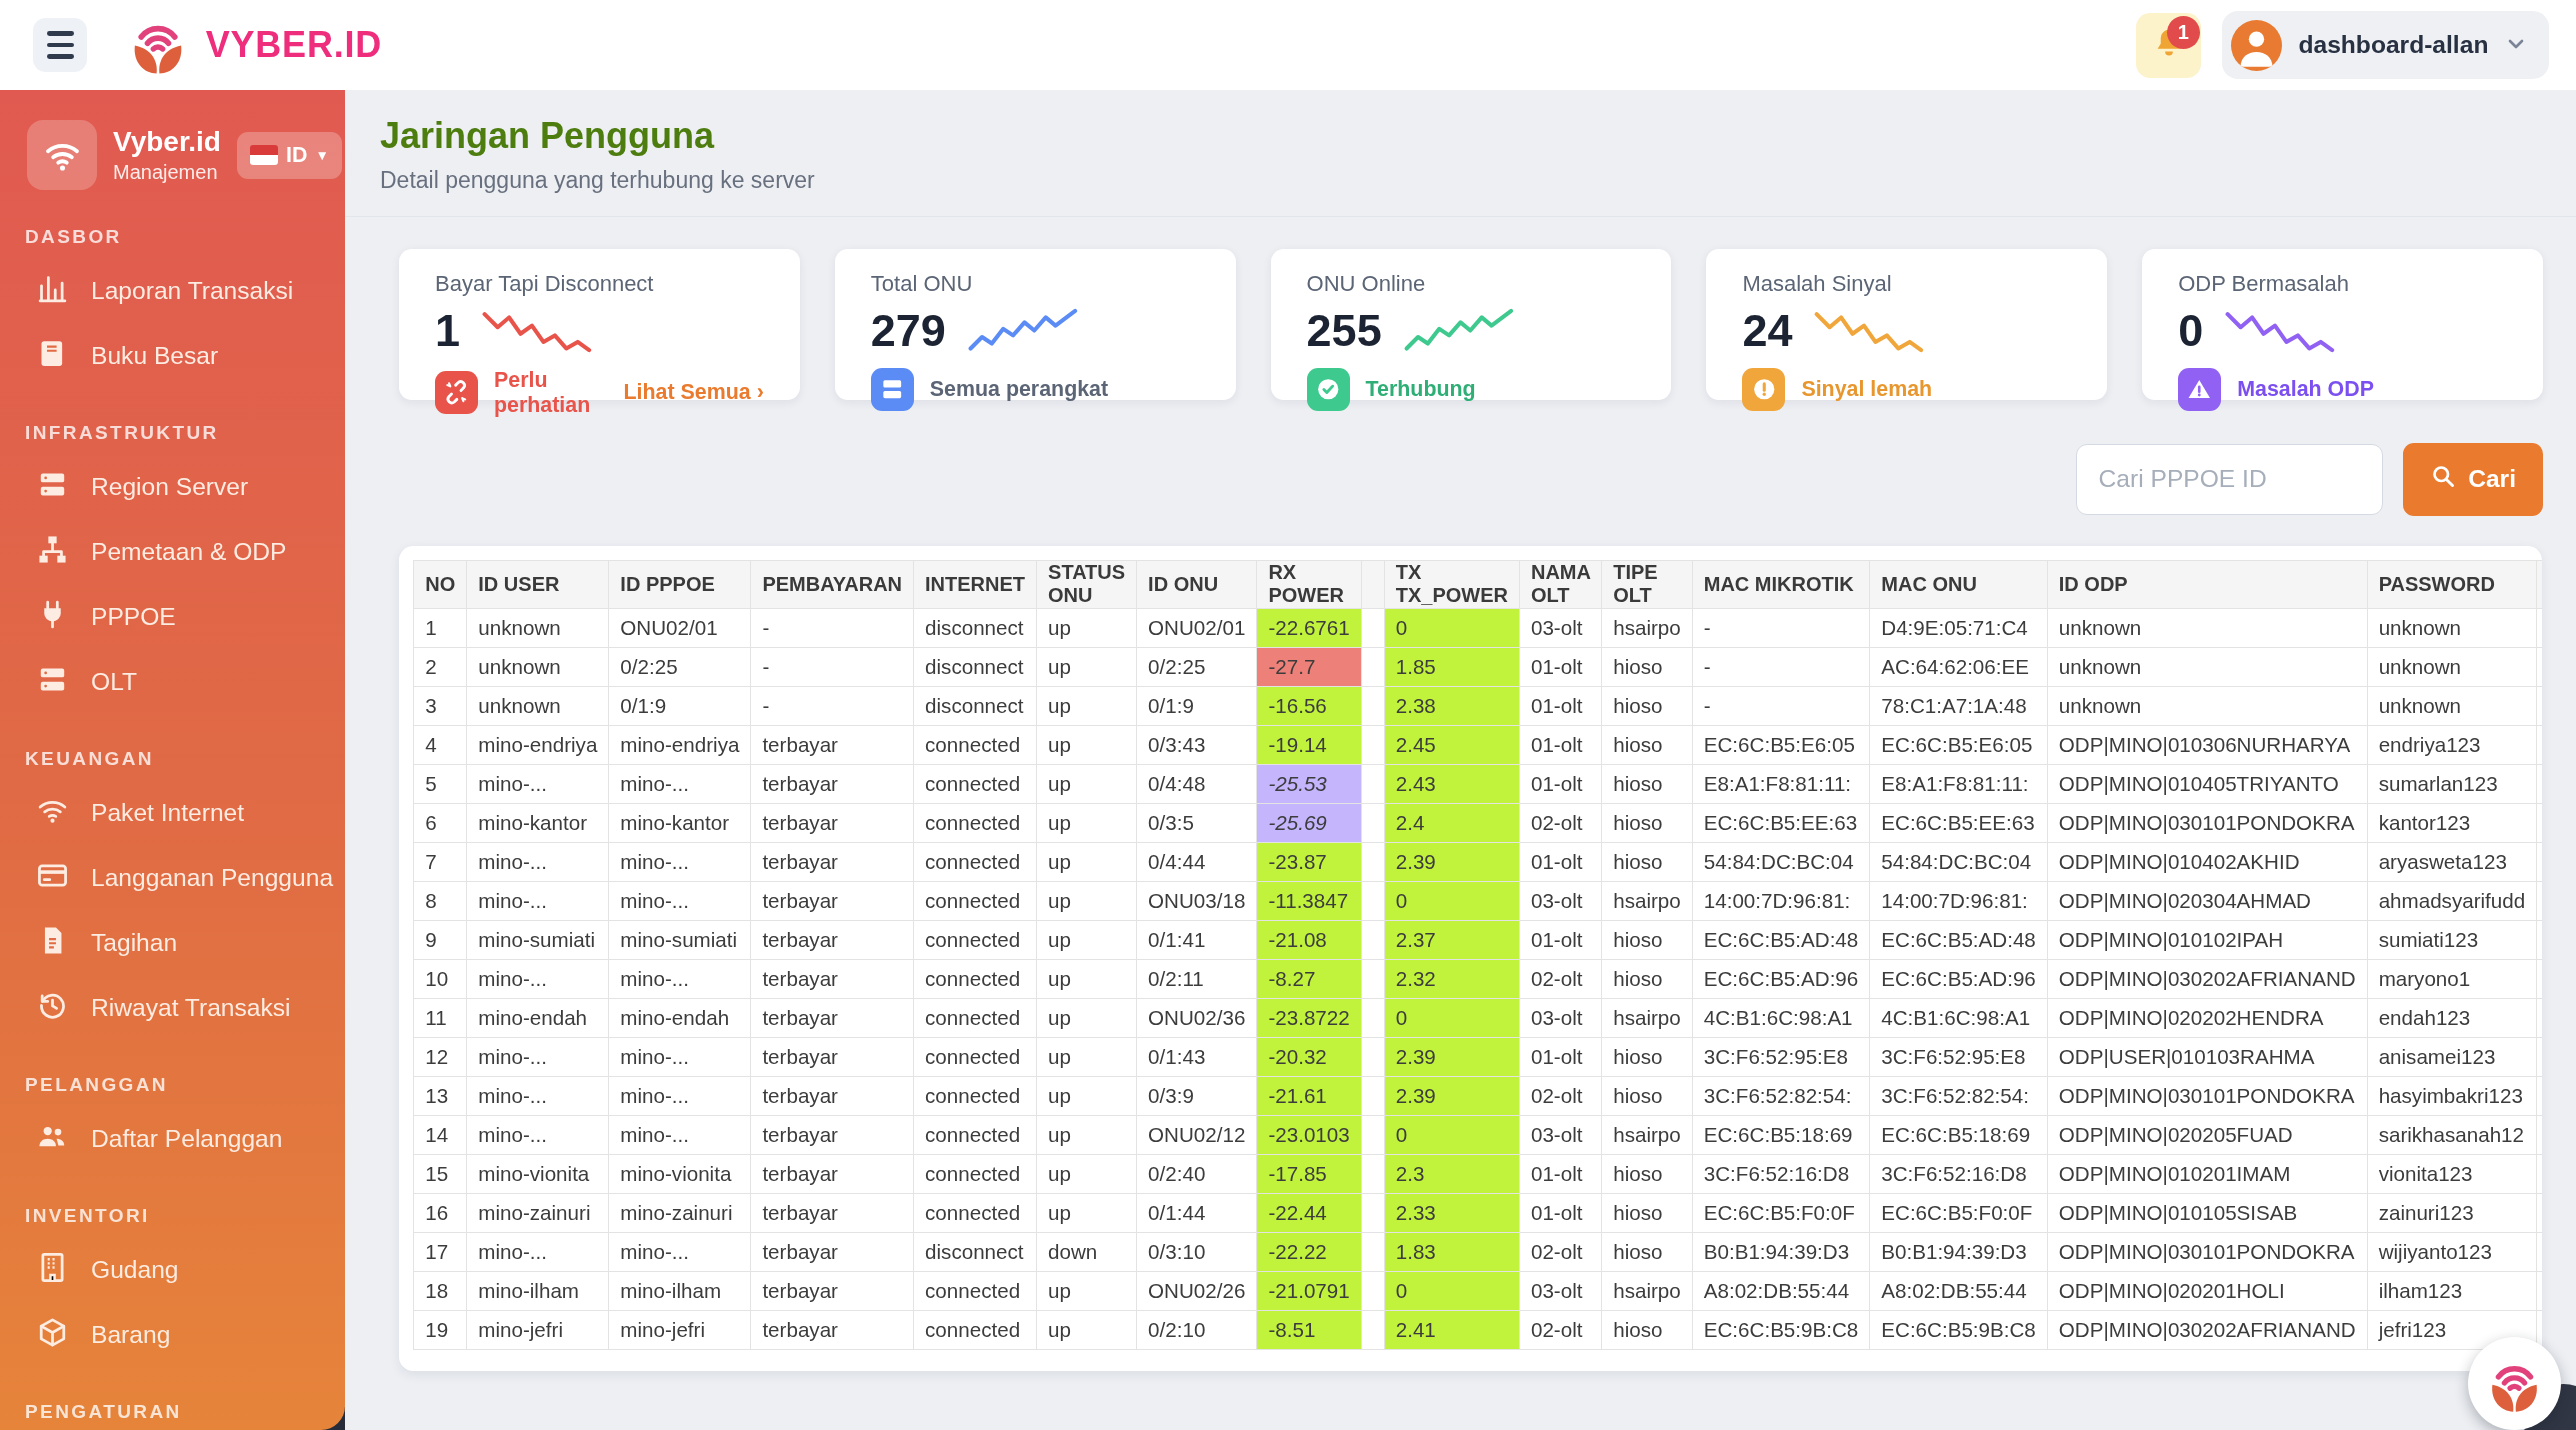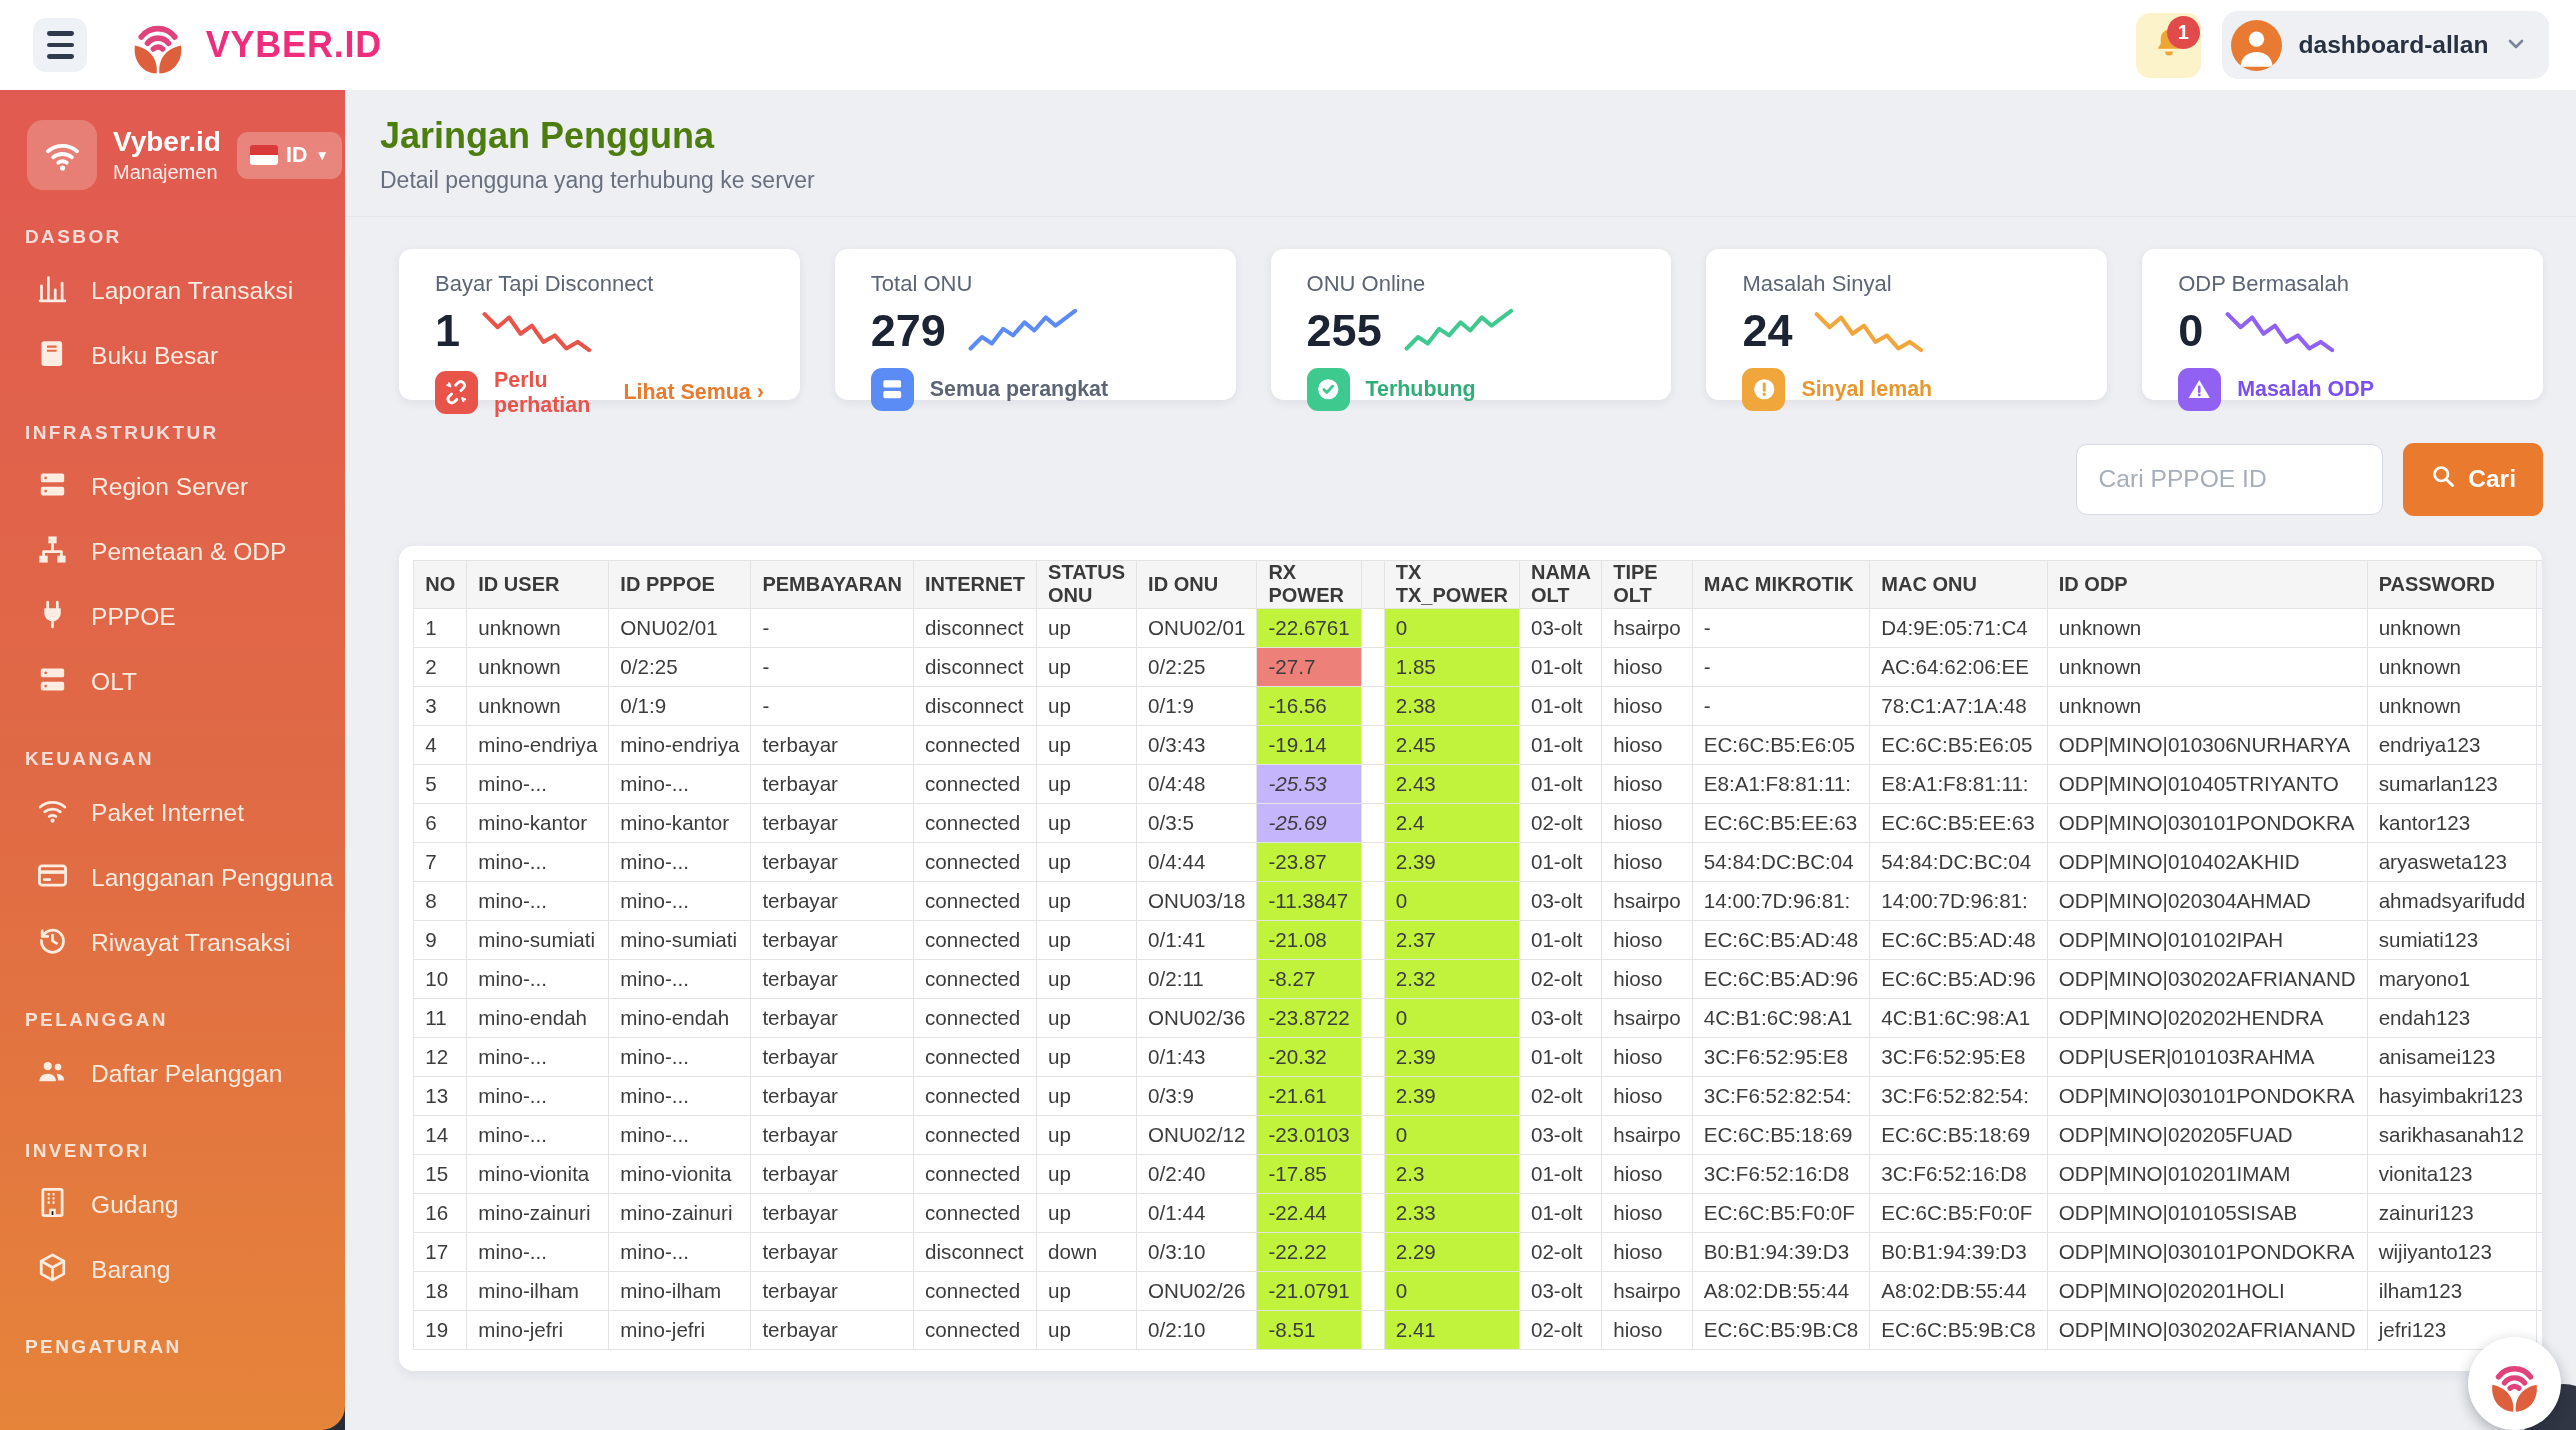--- a/index.html
+++ b/index.html
@@ -230,20 +230,29 @@
             <rect x="2.5" y="5" width="19" height="14" rx="2" stroke="currentColor" fill="none" stroke-width="2" stroke-linecap="round" stroke-linejoin="round"></rect>
             <path d="M2.5 9.5h19" stroke="currentColor" stroke-width="2.6"></path>
             <path d="M6 15h4" stroke="currentColor" fill="none" stroke-width="2" stroke-linecap="round" stroke-linejoin="round"></path>
           </svg>
         </span>
         <span class="side-item-label">Langganan Pengguna</span>
       </div>
       <div class="side-item">
         <span class="side-icon">
           <svg viewBox="0 0 24 24">
+            <path d="M6.5 2.5h8l4 4v15h-12z" fill="currentColor"></path>
+            <path d="M9.5 11h5M9.5 14h5M9.5 17h3.5" stroke="#e06b44" stroke-width="1.6"></path>
+          </svg>
+        </span>
+        <span class="side-item-label">Tagihan</span>
+      </div>
+      <div class="side-item">
+        <span class="side-icon">
+          <svg viewBox="0 0 24 24">
             <path d="M4.5 5v4h4" stroke="currentColor" fill="none" stroke-width="2" stroke-linecap="round" stroke-linejoin="round"></path>
             <path d="M4.8 9A8 8 0 1 1 4 12" stroke="currentColor" fill="none" stroke-width="2" stroke-linecap="round" stroke-linejoin="round"></path>
             <path d="M12 8v4.3l3 1.8" stroke="currentColor" fill="none" stroke-width="2" stroke-linecap="round" stroke-linejoin="round"></path>
           </svg>
         </span>
         <span class="side-item-label">Riwayat Transaksi</span>
       </div>
       <div class="side-section-label">PELANGGAN</div>
       <div class="side-item">
         <span class="side-icon">
@@ -759,21 +768,21 @@
           <tr>
             <td>17</td>
             <td>mino-...</td>
             <td>mino-...</td>
             <td>terbayar</td>
             <td>disconnect</td>
             <td>down</td>
             <td>0/3:10</td>
             <td class="bg-green">-22.22</td>
             <td></td>
-            <td class="bg-green">2.29</td>
+            <td class="bg-green">1.83</td>
             <td>02-olt</td>
             <td>hioso</td>
             <td>B0:B1:94:39:D3</td>
             <td>B0:B1:94:39:D3</td>
             <td>ODP|MINO|030101PONDOKRA</td>
             <td>wijiyanto123</td>
             <td>We, 18/0</td>
           </tr>
           <tr>
             <td>18</td>

